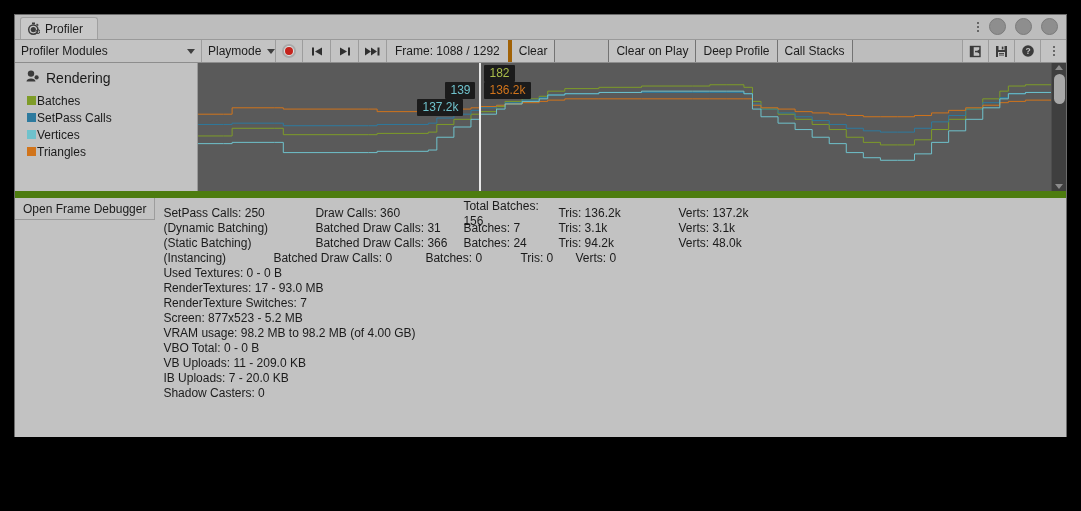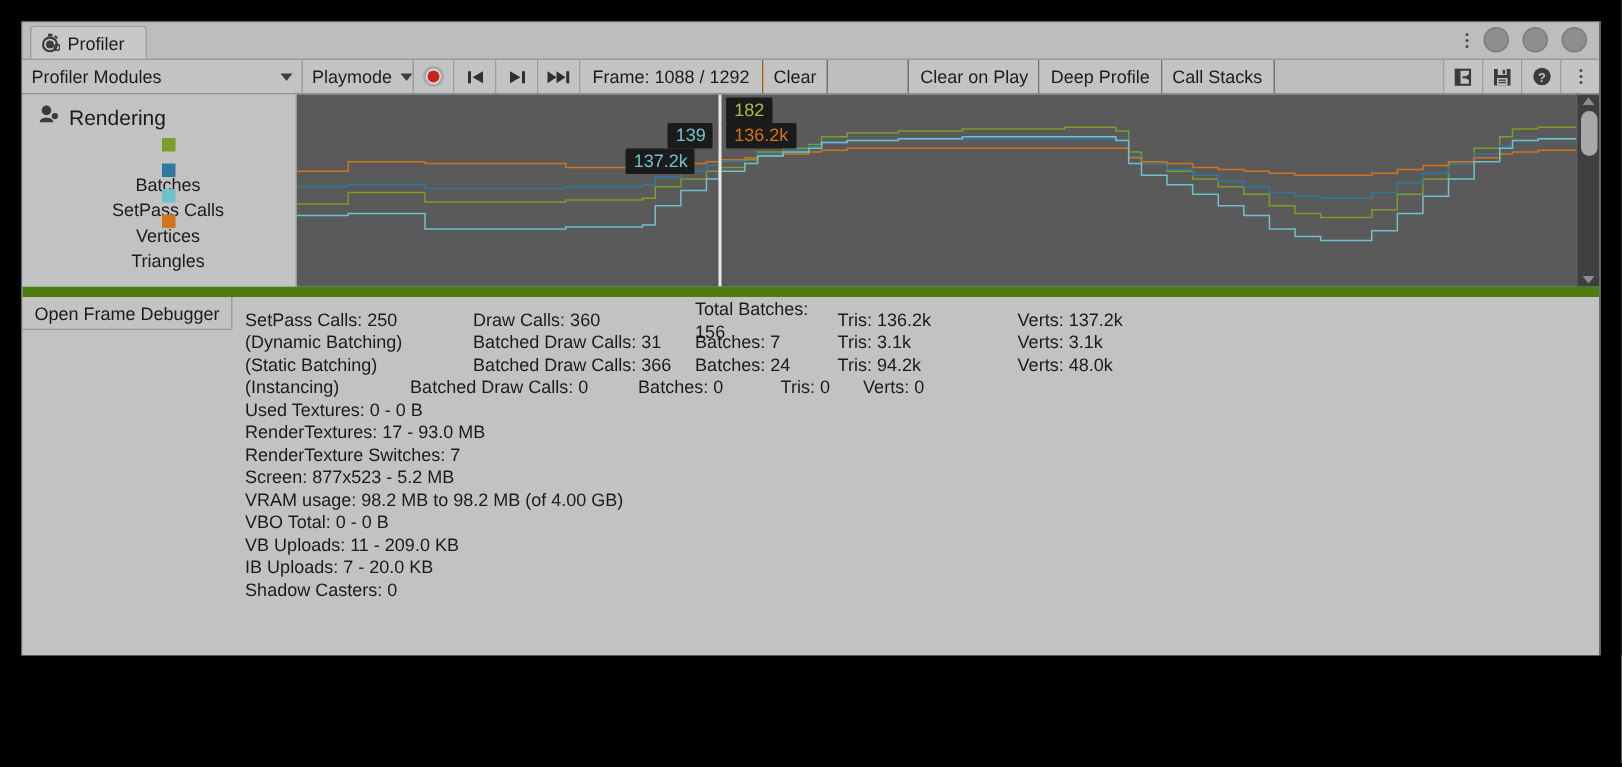--- a/index.html
+++ b/index.html
@@ -133,21 +133,21 @@
     display: flex; align-items: center; justify-content: center;
     box-sizing: border-box;
   }
   .rec-inner { width: 8px; height: 8px; border-radius: 50%; background: #c5231c; }
   .nav-btn {
     width: 27px;
     display: flex; align-items: center; justify-content: center;
     border-right: 1px solid #9d9d9d;
     background: #c3c3c3;
   }
-  .frame-label { padding: 0 8px; display: flex; align-items: center; border-right: 1px solid #a16207; background: #c3c3c3;}
+  .frame-label { padding: 0 8px; display: flex; align-items: center; border-right: 4px solid #a16207; background: #c3c3c3;}
   .spacer-fill { flex: 1 1 auto; background: #bdbdbd; border-right: 1px solid #9d9d9d;}
   .tb-right { display: flex; align-items: stretch; }
   .icon-btn {
     width: 25px;
     display: flex; align-items: center; justify-content: center;
     border-right: 1px solid #9d9d9d;
     background: #c3c3c3;
   }
 
   
@@ -166,25 +166,24 @@
     padding: 6px 0 0 8px;
     box-sizing: border-box;
   }
   .module-head {
     display: flex; align-items: center; gap: 6px;
     font-size: 14px; color: #1b1b1b;
     margin-bottom: 6px;
     padding-left: 2px;
   }
   .legend-row {
-    display: flex; align-items: center; gap: 15px;
+    display: flex; align-items: center; gap: 1px;
     font-size: 12px; color: #1b1b1b;
     height: 17px;
     padding-left: 4px;
-    flex-direction: column;
   }
   .swatch { width: 9px; height: 9px; flex: 0 0 auto; }
 
   .graph-wrap {
     position: relative;
     flex: 1 1 auto;
     background: #5a5a5a;
     overflow: hidden;
   }
   .graph-svg { display: block; width: 100%; height: 100%; }

